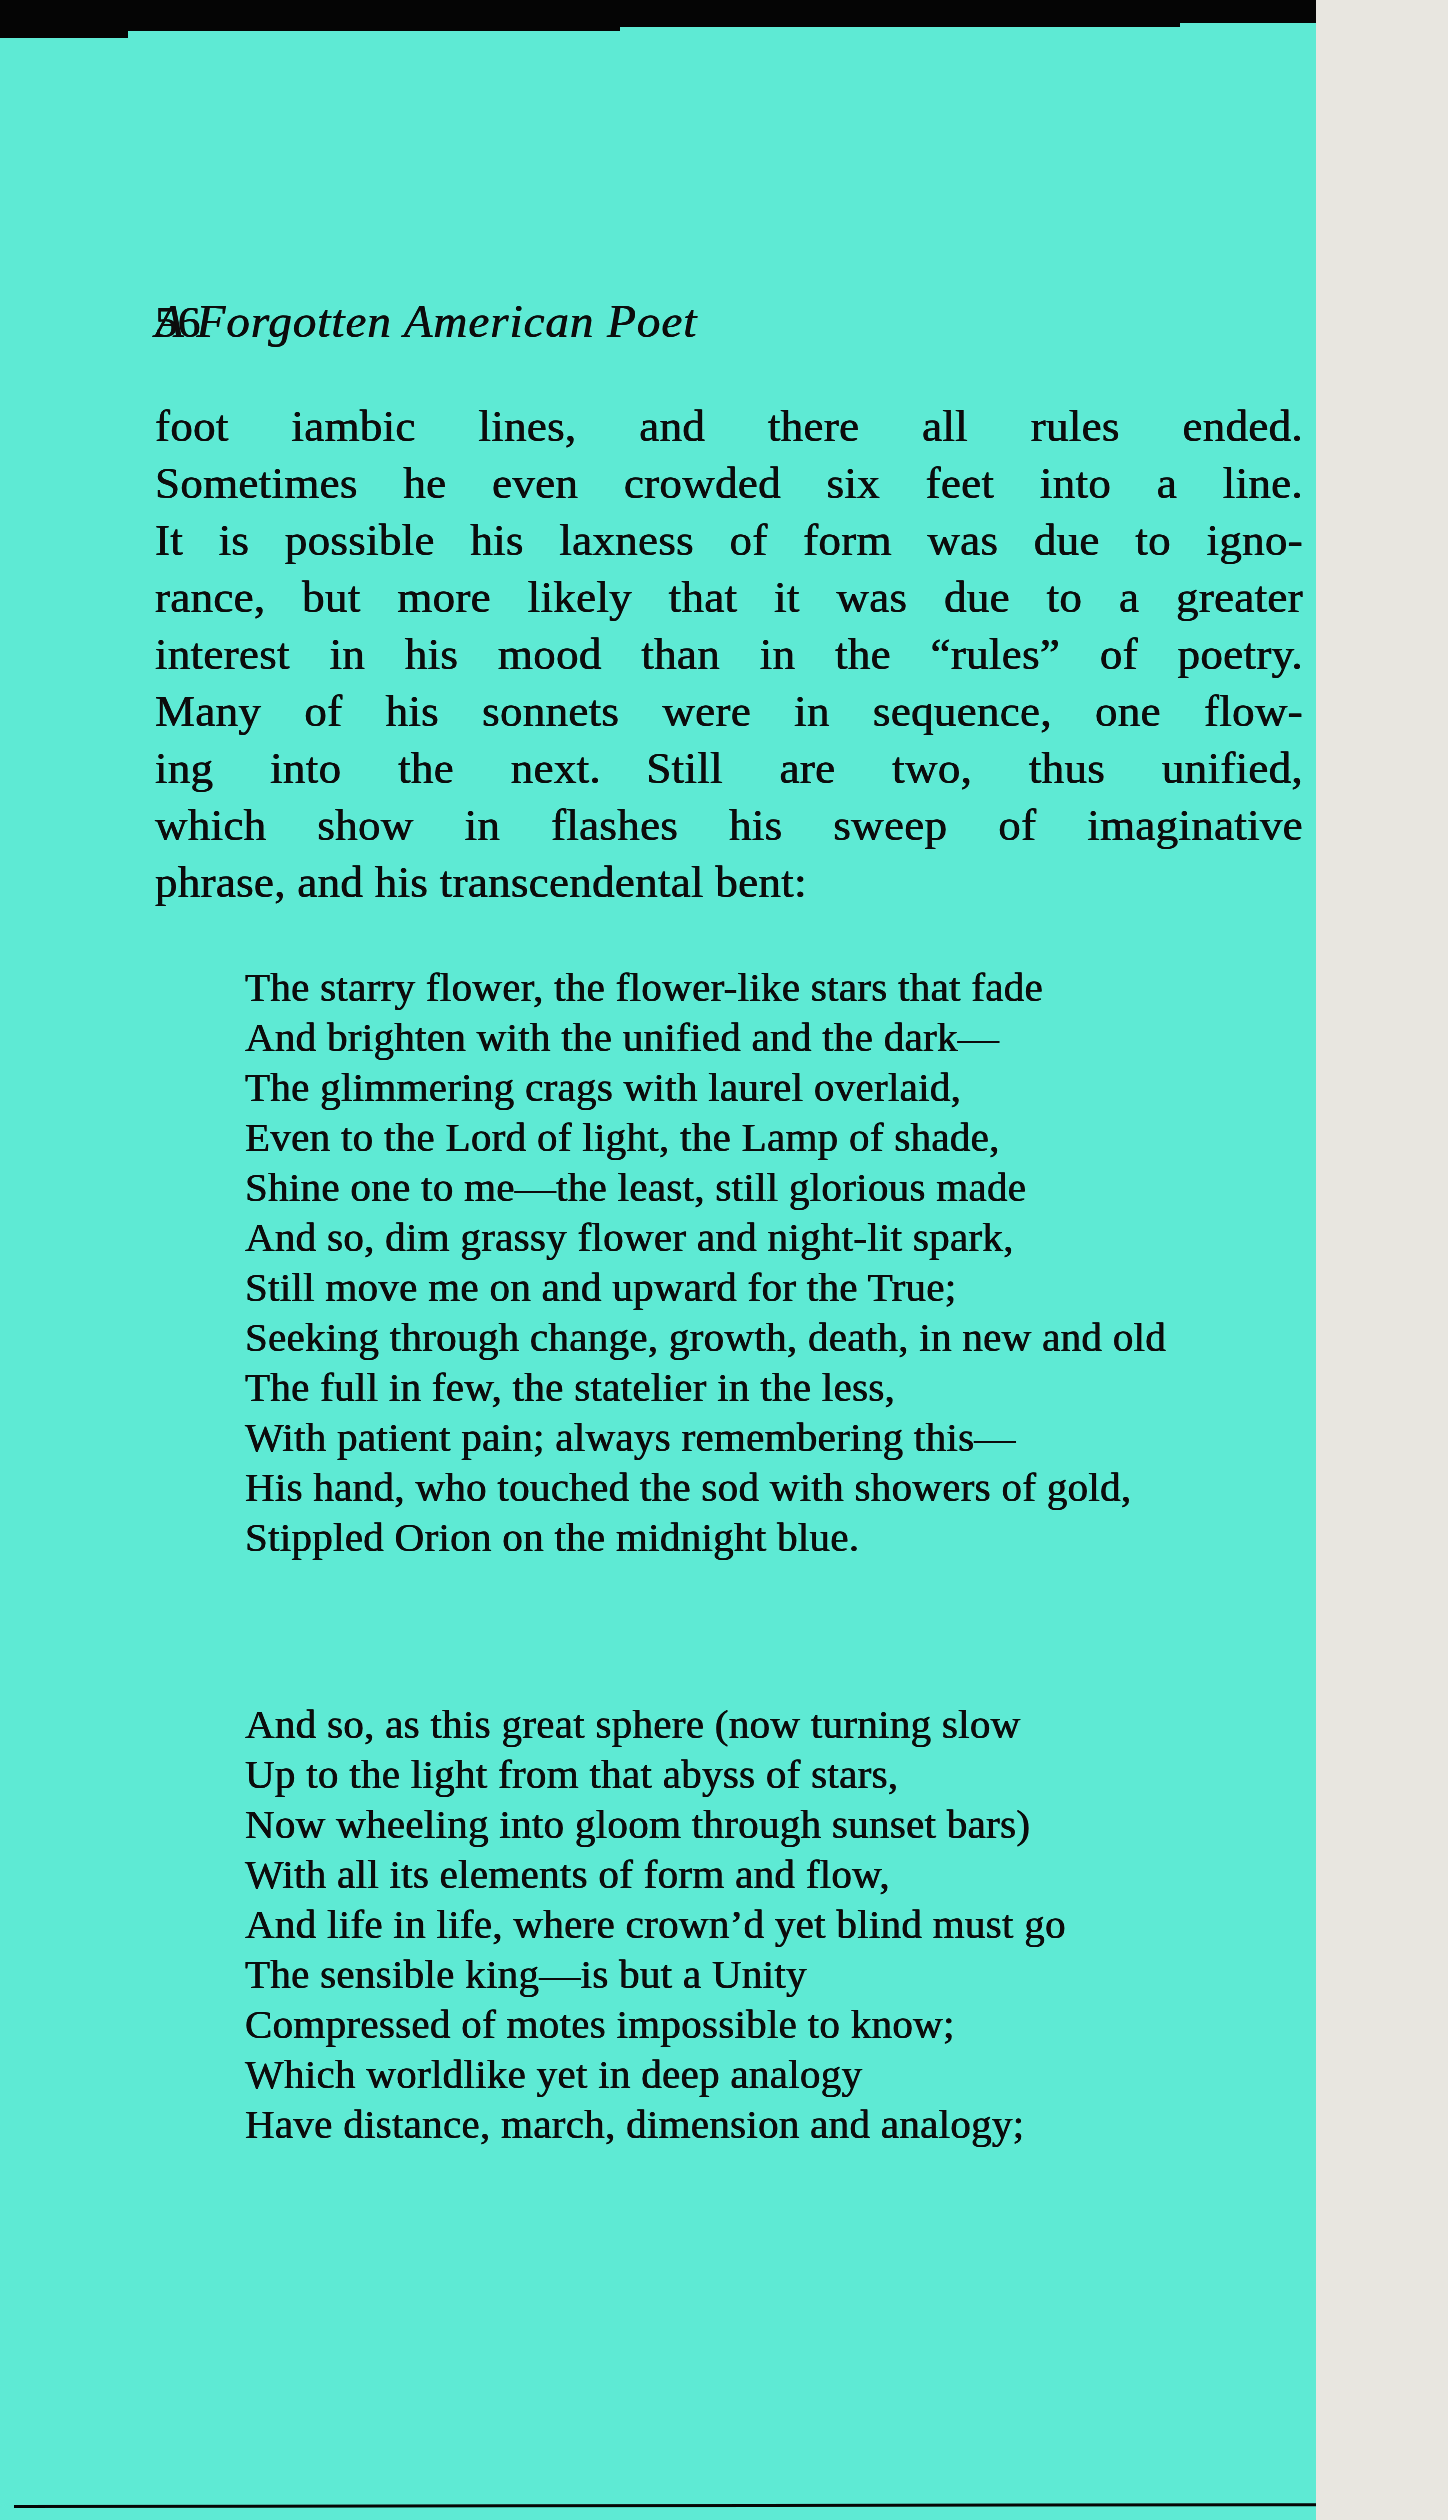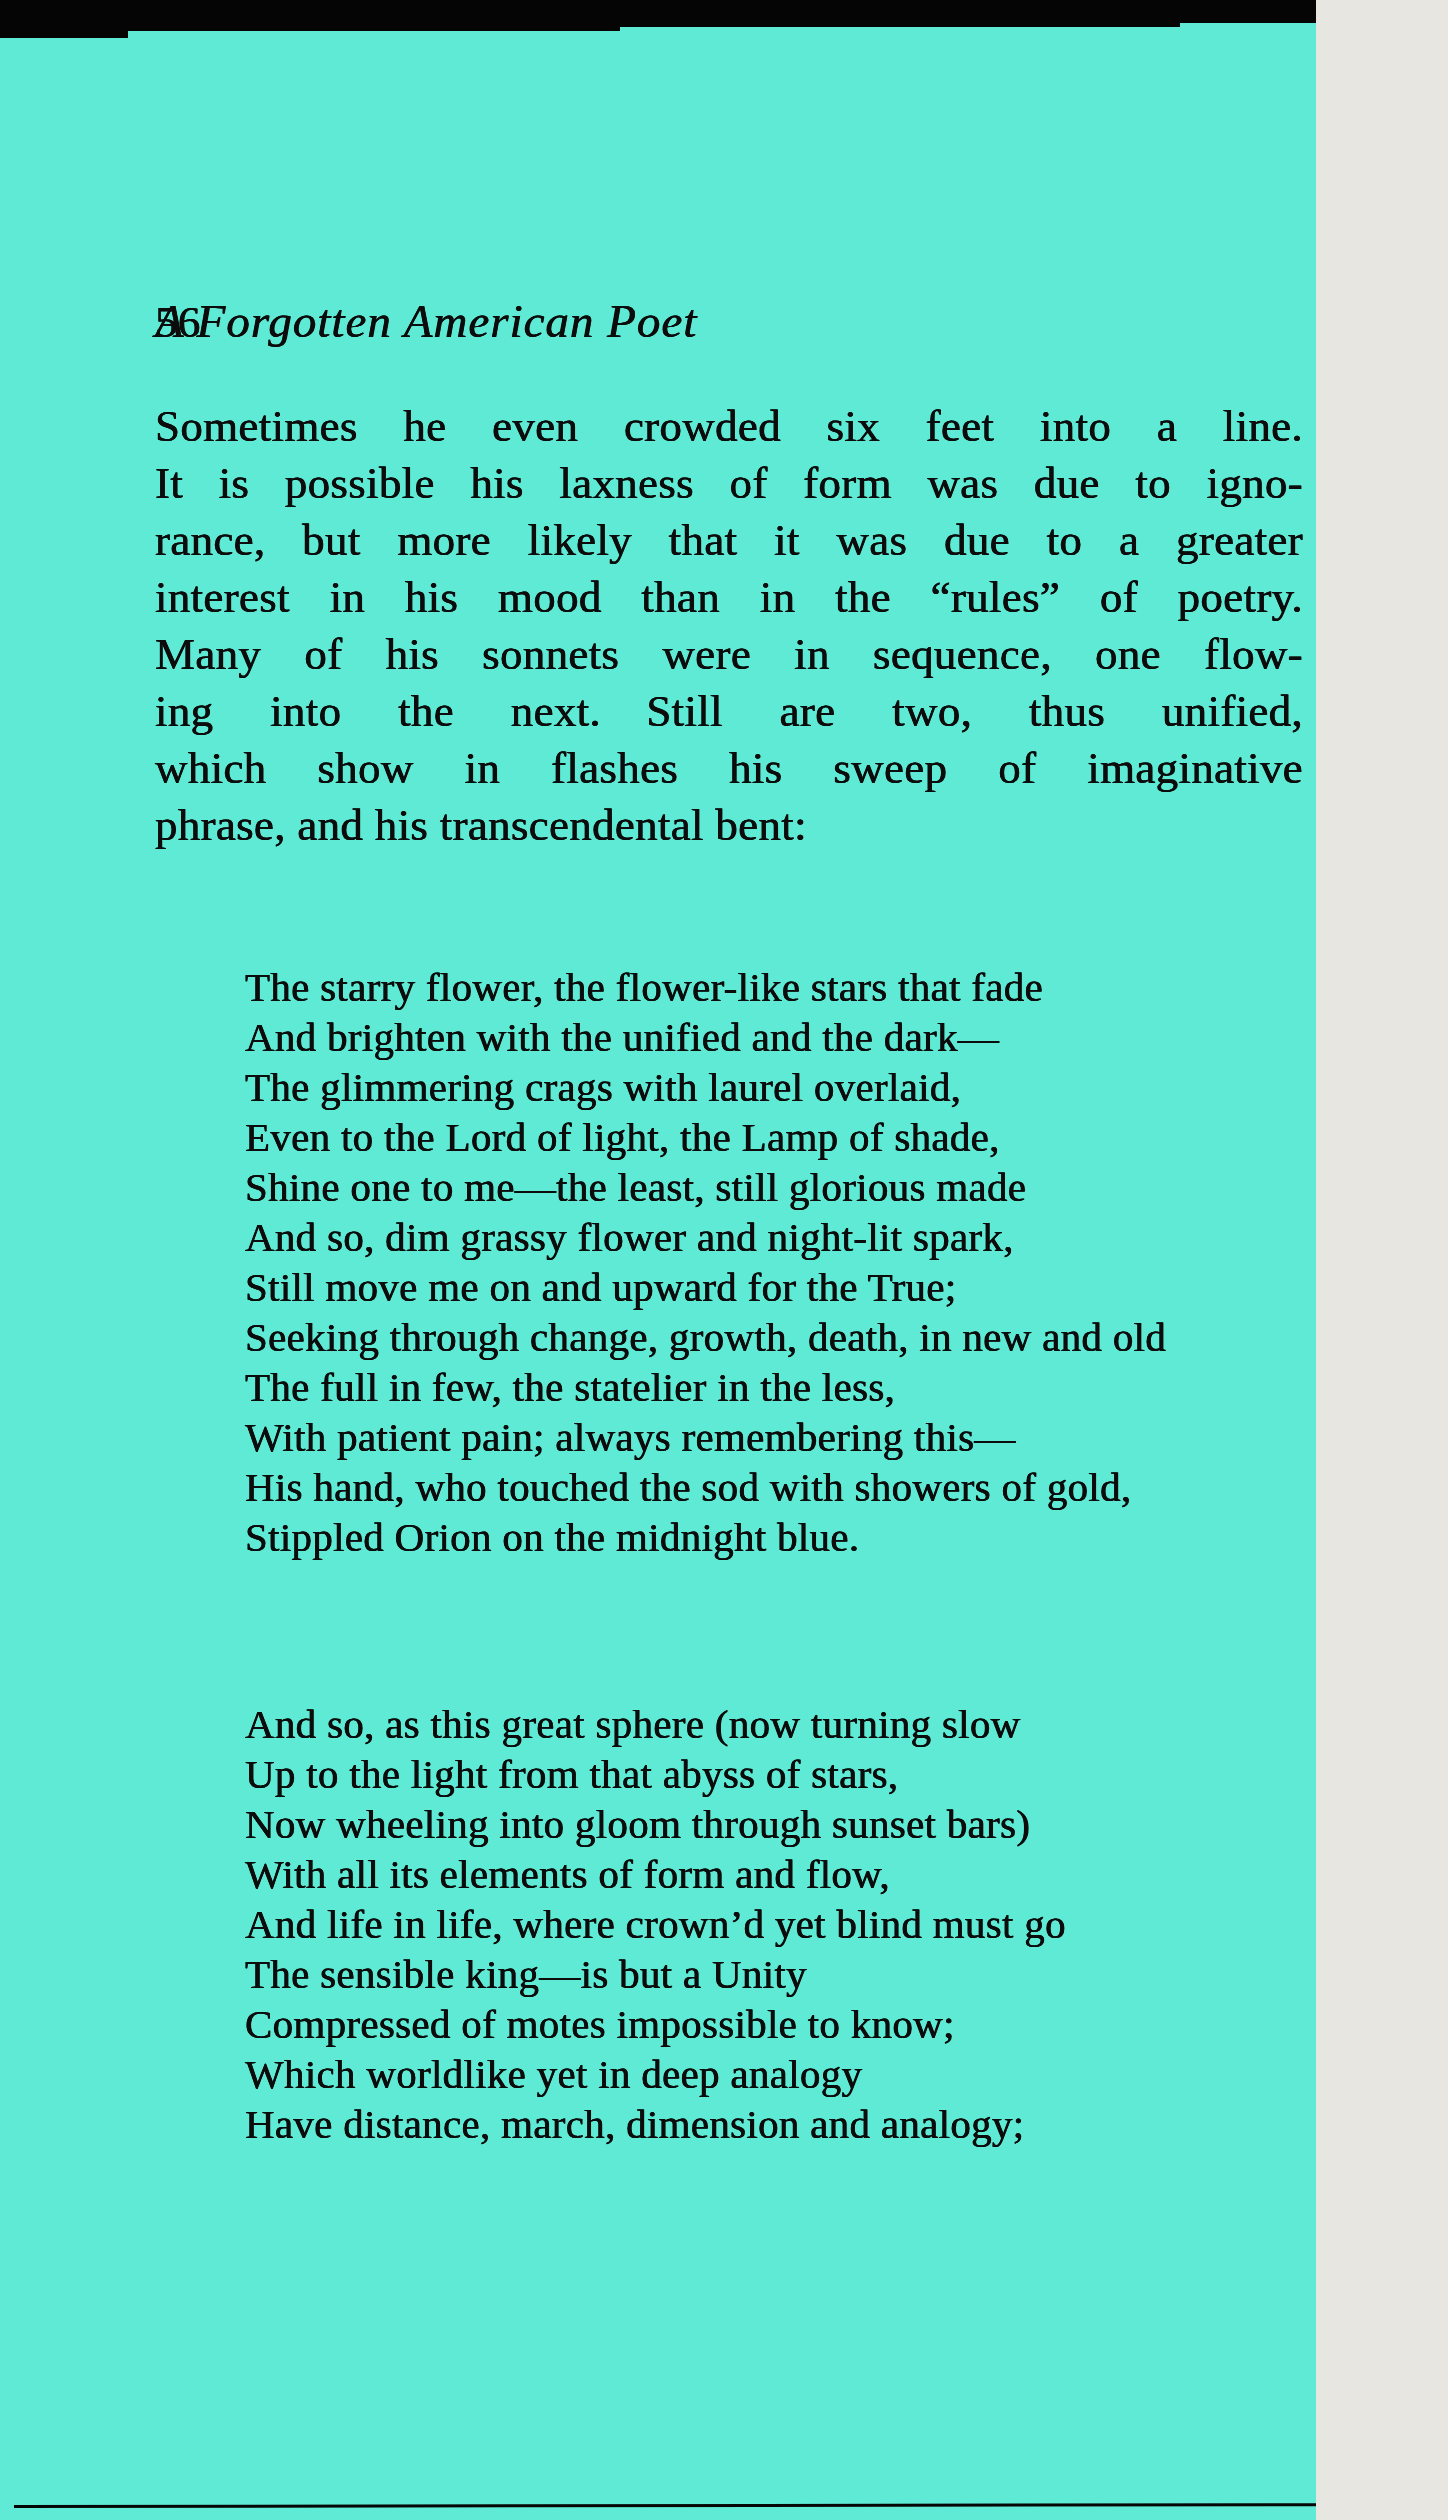--- a/index.html
+++ b/index.html
@@ -51,20 +51,21 @@
   <div class="artifact top-bar-c"></div>
   <div class="artifact right-band"></div>
   <div class="artifact bottom-line"></div>
 
   <header class="txt header-row">
     <span class="page-num">56</span>
     <span class="running-title">A Forgotten American Poet</span>
   </header>
 
   <section class="txt body-par">
+    <div class="bline">foot iambic lines, and there all rules ended.</div>
     <div class="bline">Sometimes he even crowded six feet into a line.</div>
     <div class="bline">It is possible his laxness of form was due to igno-</div>
     <div class="bline">rance, but more likely that it was due to a greater</div>
     <div class="bline">interest in his mood than in the “rules” of poetry.</div>
     <div class="bline">Many of his sonnets were in sequence, one flow-</div>
     <div class="bline">ing into the next. Still are two, thus unified,</div>
     <div class="bline">which show in flashes his sweep of imaginative</div>
     <div class="bline last">phrase, and his transcendental bent:</div>
   </section>
 

